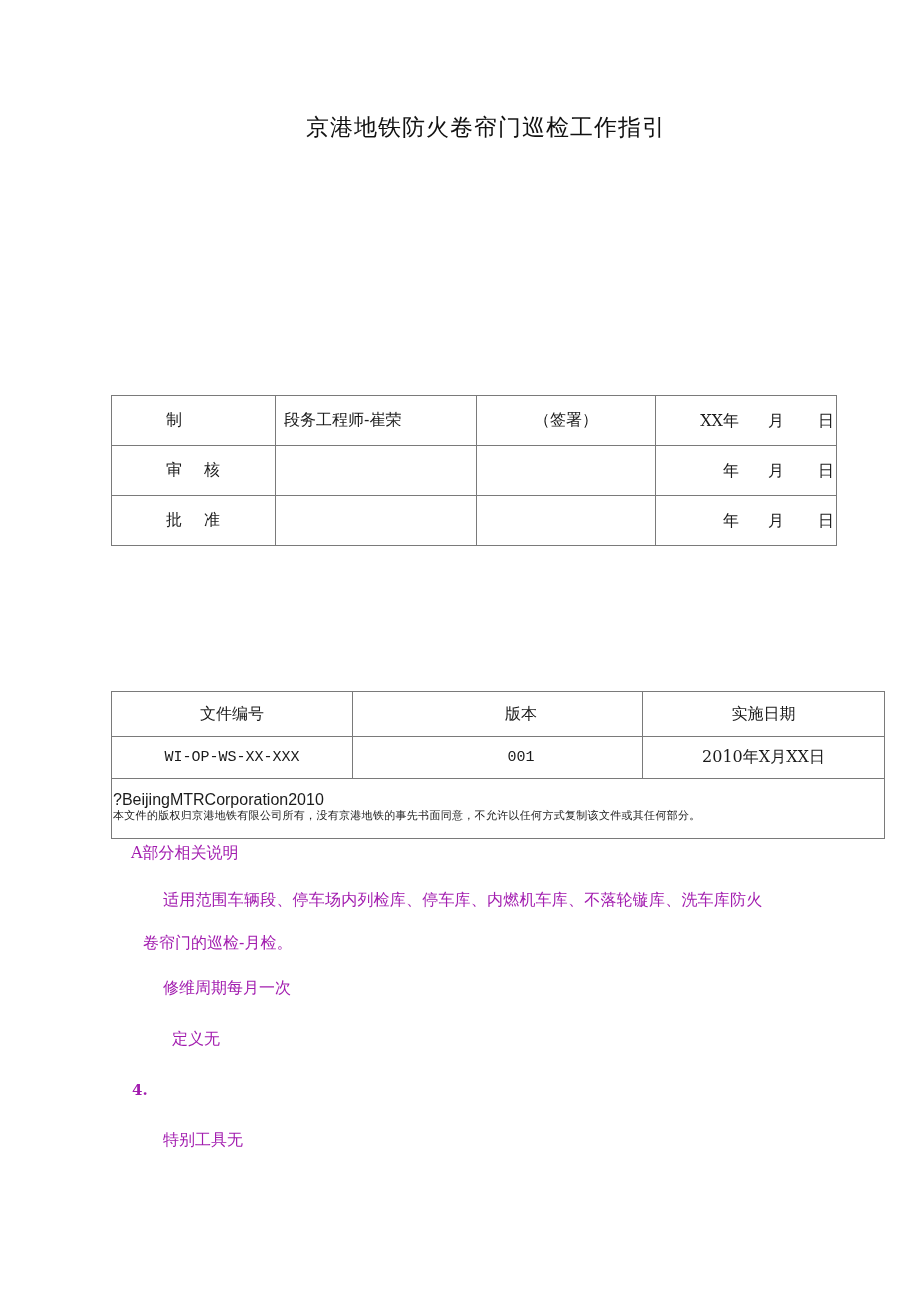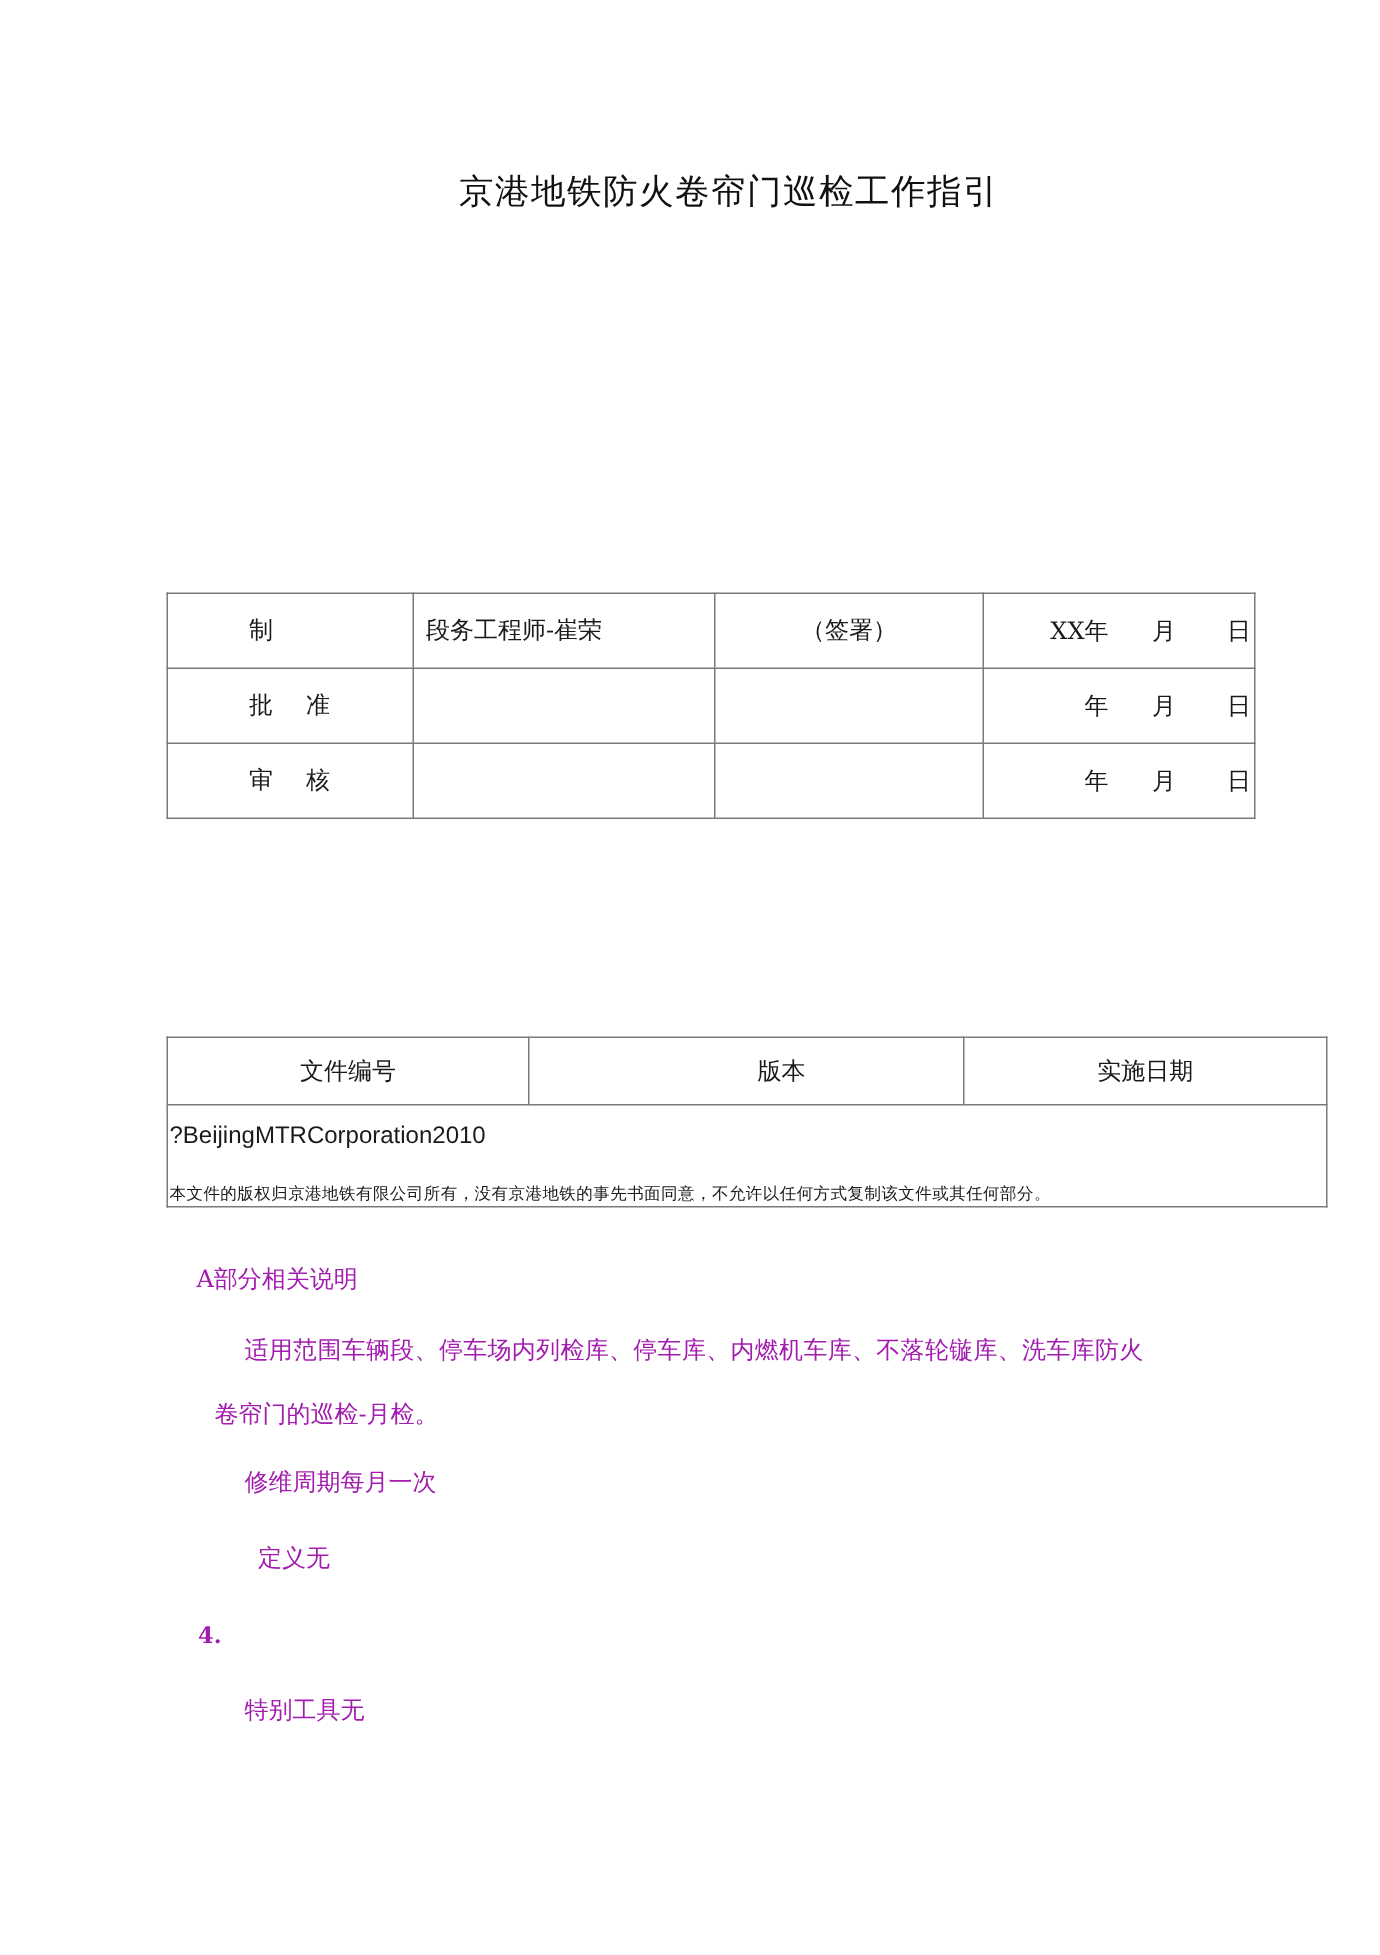--- a/index.html
+++ b/index.html
@@ -101,21 +101,20 @@
       line-height: 16px;
     }
     .copy-en {
       font-family: Liberation Sans, sans-serif;
       font-size: 16px;
     }
     .copy-cn {
       font-family: "DejaVu Serif", "Liberation Serif", serif;
       font-size: 11px;
       letter-spacing: 0.3px;
-      margin-top: 22px;
     }
 
     .para {
       position: absolute;
       font-size: 16px;
       color: #a21caf;
       white-space: nowrap;
     }
     .sec-a { left: 131px; top: 843px; }
     .scope1 { left: 163px; top: 890px; letter-spacing: 0.2px; }
@@ -138,52 +137,57 @@
     <td class="sign">（签署）</td>
     <td class="date">
       <div class="date-parts">
         <span class="d-year">XX年</span>
         <span class="d-month">月</span>
         <span class="d-day">日</span>
       </div>
     </td>
   </tr>
   <tr>
+    <td class="role"><span>审</span><span class="gap"></span><span>核</span></td>
+    <td class="name"></td>
+    <td class="sign"></td>
+    <td class="date">
+      <div class="date-parts">
+        <span class="d-year">年</span>
+        <span class="d-month">月</span>
+        <span class="d-day">日</span>
+      </div>
+    </td>
+  </tr>
+  <tr>
     <td class="role"><span>批</span><span class="gap"></span><span>准</span></td>
     <td class="name"></td>
     <td class="sign"></td>
     <td class="date">
       <div class="date-parts">
         <span class="d-year">年</span>
         <span class="d-month">月</span>
         <span class="d-day">日</span>
       </div>
     </td>
   </tr>
-  <tr>
-    <td class="role"><span>审</span><span class="gap"></span><span>核</span></td>
-    <td class="name"></td>
-    <td class="sign"></td>
-    <td class="date">
-      <div class="date-parts">
-        <span class="d-year">年</span>
-        <span class="d-month">月</span>
-        <span class="d-day">日</span>
-      </div>
-    </td>
-  </tr>
 </tbody>
   </table>
 
 <table class="info">
   <tbody>
       <tr class="hdr">
     <td class="c1 center">文件编号</td>
     <td class="c2 center">版本</td>
     <td class="c3 center">实施日期</td>
+  </tr>
+  <tr class="val">
+    <td class="c1 center mono">WI-OP-WS-XX-XXX</td>
+    <td class="c2 center mono">001</td>
+    <td class="c3 center">2010年X月XX日</td>
   </tr>
   <tr class="copy">
     <td colspan="3" class="copytext">
       <div class="copy-en">?BeijingMTRCorporation2010</div>
       <div class="copy-cn">本文件的版权归京港地铁有限公司所有，没有京港地铁的事先书面同意，不允许以任何方式复制该文件或其任何部分。</div>
     </td>
   </tr>
 </tbody>
   </table>
 

